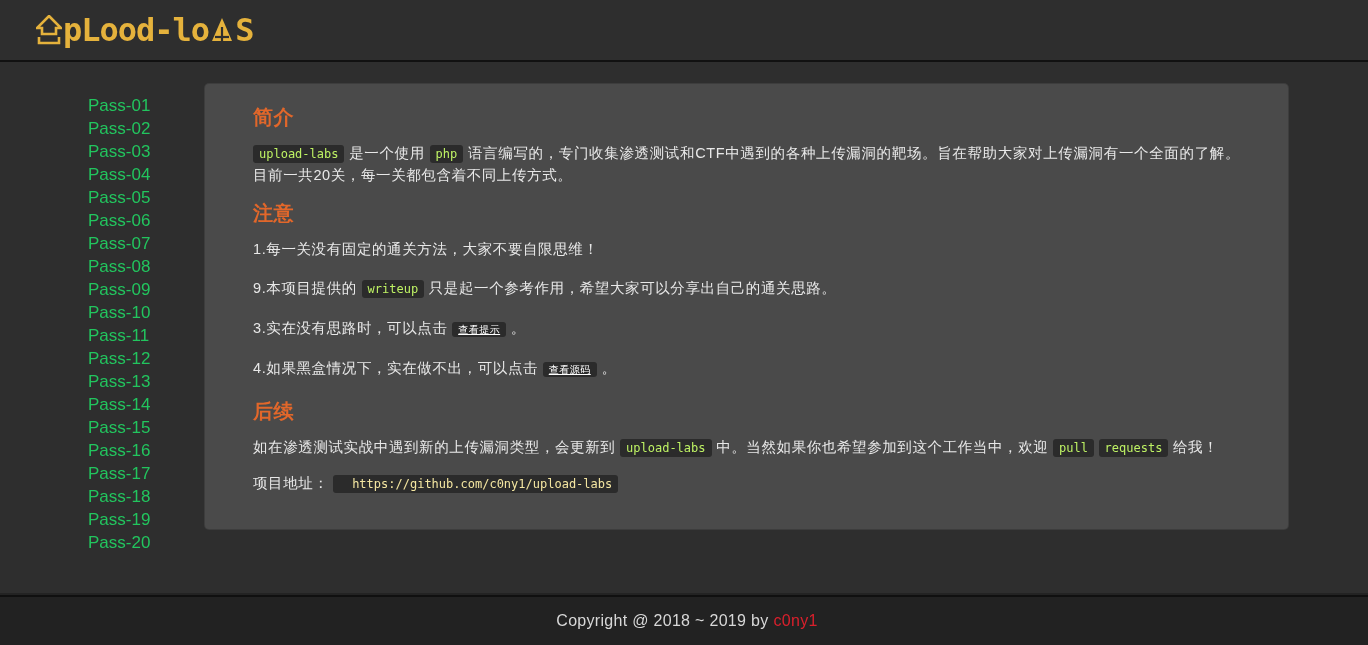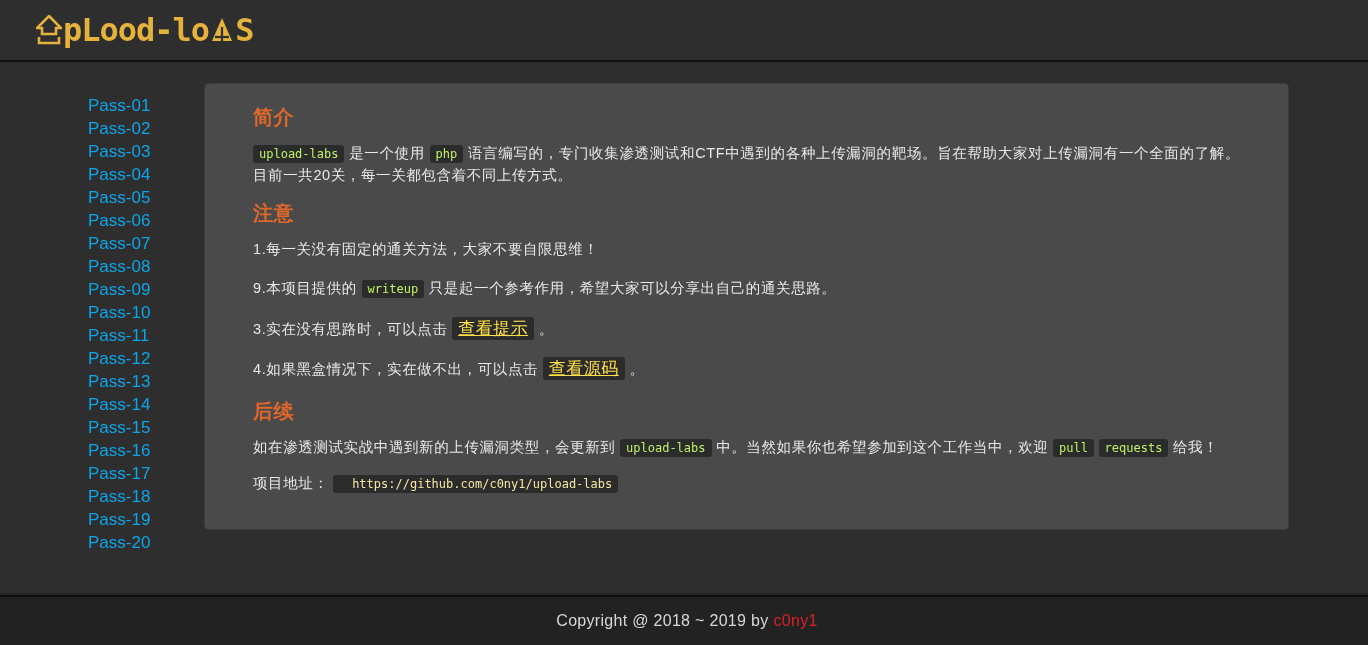--- a/index.html
+++ b/index.html
@@ -74,21 +74,21 @@
 
   
   #sidebar {
     width: 205px;
     flex: 0 0 205px;
     padding-left: 88px;
     padding-top: 10px;
   }
   .nav-item {
     display: block;
-    color: #0ea5e9;
+    color: #22c55e;
     font-size: 17px;
     line-height: 23px;
     text-decoration: none;
     margin-bottom: 0px;
     white-space: nowrap;
     cursor: pointer;
   }
 
   
   #panel {
@@ -124,25 +124,25 @@
     font-family: "DejaVu Sans Mono", "Liberation Mono", monospace;
     background: #2b2b2b;
     color: #bef264;
     font-size: 12px;
     padding: 2px 6px;
     border-radius: 3px;
     letter-spacing: 0;
     white-space: nowrap;
   }
   code.linkish {
-    color: #fde047;
+    color: #ffffff;
     text-decoration: underline;
     cursor: pointer;
     font-family: "Liberation Sans", "DejaVu Sans", sans-serif;
-    font-size: 17px;
+    font-size: 10px;
     letter-spacing: 0.5px;
   }
   code.url { color: #f4e6a1; padding-left: 19px; }
 
   
   #footer {
     position: absolute;
     left: 0;
     right: 0;
     bottom: 0;

